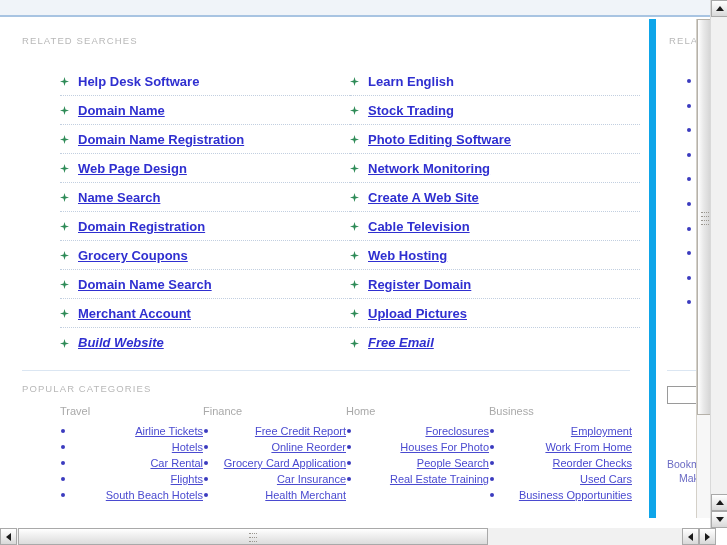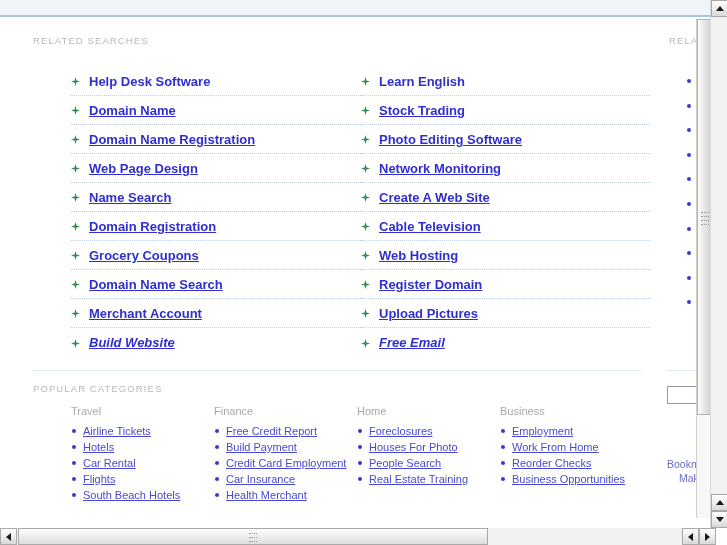--- a/index.html
+++ b/index.html
@@ -40,21 +40,20 @@
   
   #main-panel {
     position: absolute;
     left: 0;
     top: 19px;
     width: 656px;
     height: 500px;
     background: #fff;
     border-right: 7px solid #0ea5e9;
     box-sizing: border-box;
-    margin-left: 11px;
   }
 
   .section-head {
     color: #b8b8b8;
     font-size: 9.5px;
     letter-spacing: 1.1px;
     font-family: "Liberation Sans", sans-serif;
     text-transform: uppercase;
   }
 
@@ -144,20 +143,21 @@
     font-weight: normal;
     margin-bottom: 6px;
     font-family: "Liberation Sans", sans-serif;
   }
   .cat-item {
     position: relative;
     padding-left: 12px;
     height: 16px;
     line-height: 16px;
     white-space: nowrap;
+    text-align: right;
   }
   .cat-bullet {
     position: absolute;
     left: 1px;
     top: 6px;
     width: 4px;
     height: 4px;
     background: #3b3bbf;
     border-radius: 50%;
   }
@@ -493,37 +493,38 @@
           <div class="cat-title">Travel</div>
           <div class="cat-item"><span class="cat-bullet"></span><a href="#">Airline Tickets</a></div>
           <div class="cat-item"><span class="cat-bullet"></span><a href="#">Hotels</a></div>
           <div class="cat-item"><span class="cat-bullet"></span><a href="#">Car Rental</a></div>
           <div class="cat-item"><span class="cat-bullet"></span><a href="#">Flights</a></div>
           <div class="cat-item"><span class="cat-bullet"></span><a href="#">South Beach Hotels</a></div>
         </div>
         <div class="cat-col">
           <div class="cat-title">Finance</div>
           <div class="cat-item"><span class="cat-bullet"></span><a href="#">Free Credit Report</a></div>
-          <div class="cat-item"><span class="cat-bullet"></span><a href="#">Build Payment</a></div>
-          <div class="cat-item"><span class="cat-bullet"></span><a href="#">Credit Card Employment</a></div>
+          <div class="cat-item"><span class="cat-bullet"></span><a href="#">Online Reorder</a></div>
+          <div class="cat-item"><span class="cat-bullet"></span><a href="#">Grocery Card Application</a></div>
           <div class="cat-item"><span class="cat-bullet"></span><a href="#">Car Insurance</a></div>
           <div class="cat-item"><span class="cat-bullet"></span><a href="#">Health Merchant</a></div>
         </div>
         <div class="cat-col">
           <div class="cat-title">Home</div>
           <div class="cat-item"><span class="cat-bullet"></span><a href="#">Foreclosures</a></div>
           <div class="cat-item"><span class="cat-bullet"></span><a href="#">Houses For Photo</a></div>
           <div class="cat-item"><span class="cat-bullet"></span><a href="#">People Search</a></div>
           <div class="cat-item"><span class="cat-bullet"></span><a href="#">Real Estate Training</a></div>
         </div>
         <div class="cat-col">
           <div class="cat-title">Business</div>
           <div class="cat-item"><span class="cat-bullet"></span><a href="#">Employment</a></div>
           <div class="cat-item"><span class="cat-bullet"></span><a href="#">Work From Home</a></div>
           <div class="cat-item"><span class="cat-bullet"></span><a href="#">Reorder Checks</a></div>
+          <div class="cat-item"><span class="cat-bullet"></span><a href="#">Used Cars</a></div>
           <div class="cat-item"><span class="cat-bullet"></span><a href="#">Business Opportunities</a></div>
         </div>
       </div>
   </div>
 
   <div id="side-panel">
     <div id="side-head" class="section-head">RELATED</div>
 
     <div id="side-links">
         <div class="side-row"><span class="side-bullet"></span><a href="#">Help Desk Software</a></div>

